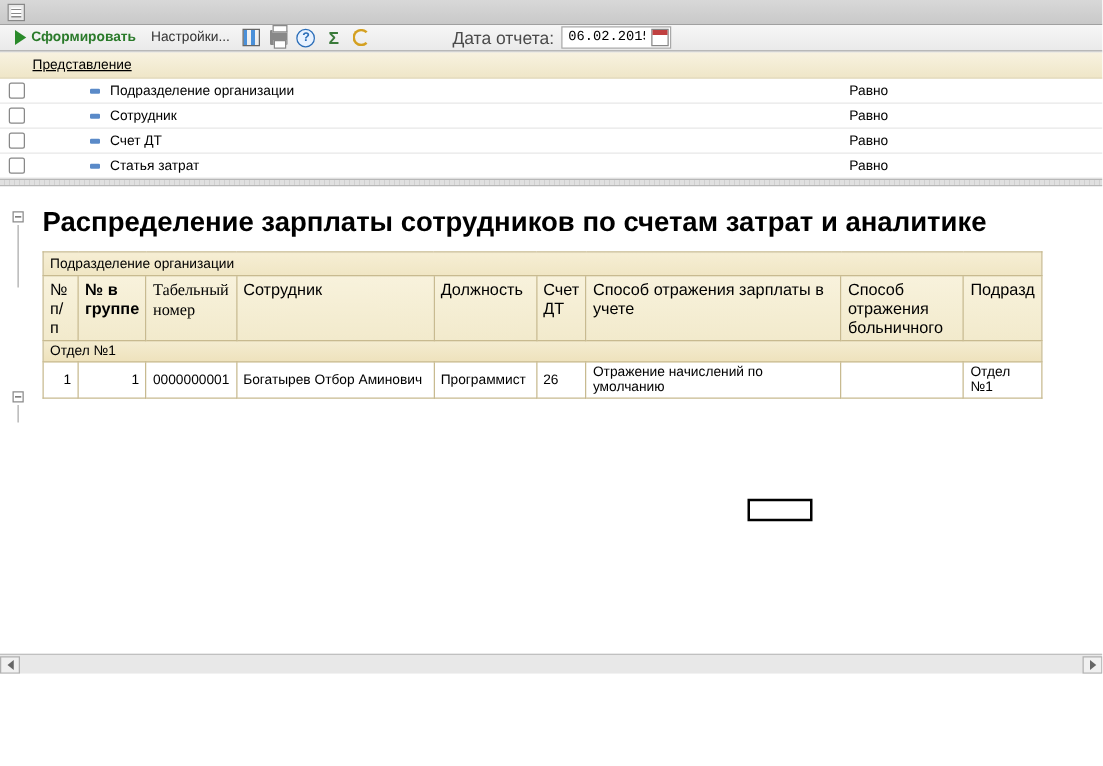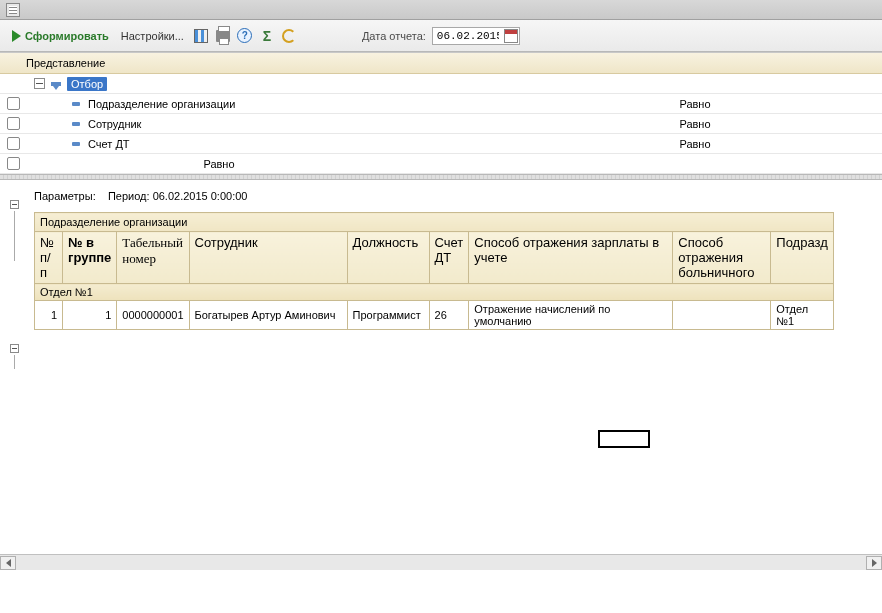--- a/index.html
+++ b/index.html
@@ -34,21 +34,21 @@
     background: repeating-linear-gradient(0deg,#888,#888 1px,#fff 1px,#fff 3px);
   }
   .titlebar-text { font-weight: bold; color: #4a4a4a; font-size: 11px; }
 
   .toolbar {
     background: linear-gradient(#f6f6f6,#eaeaea);
     border-bottom: 1px solid #b8b8b8;
     padding: 4px 8px;
     display: flex;
     align-items: center;
-    height: 32px;
+    height: 21px;
   }
   .tb-btn {
     display: flex;
     align-items: center;
     padding: 2px 4px;
     margin-right: 4px;
     cursor: pointer;
     border-radius: 3px;
   }
   .play-icon {
@@ -91,21 +91,21 @@
     background:#e8f2ff;
   }
   .icon-sigma {
     font-size: 14px; color:#3a7a3a; font-weight:bold;
   }
   .icon-refresh {
     width:14px; height:14px; border:2px solid #d4a020; border-right-color:transparent;
     border-radius:50%; position:relative;
   }
   .tb-spacer { width: 60px; }
-  .date-label { color:#4a4a4a; margin-right:6px; font-size:11px; }
+  .date-label { color:#4a4a4a; margin-right:6px; font-size:14px; }
   .date-field {
     border:1px solid #a8a8a8;
     background:#fff;
     padding:2px 20px 2px 4px;
     width:88px;
     font-size:11px;
     position:relative;
     font-family: Liberation Mono, monospace;
   }
   .date-wrap { position:relative; }
@@ -123,21 +123,21 @@
   .filter-section {
     border-top:1px solid #c8c8c8;
   }
   .filter-header {
     background: linear-gradient(#f8f2e0,#efe6c8);
     border-bottom:1px solid #d8caa0;
     padding: 4px 26px;
     font-size:11px;
     display:flex;
   }
-  .filter-header-cell { flex:1; }
+  .filter-header-cell { flex:1;text-decoration:underline; }
 
   .filter-tree {
     background:#fff;
   }
   .tree-row {
     display:flex;
     align-items:center;
     border-bottom:1px solid #e8e8e8;
     height:20px;
   }
@@ -333,29 +333,20 @@
     <div class="date-cal"></div>
   </div>
 </div>
 
 <div class="filter-section">
   <div class="filter-header">
     <div class="filter-header-cell">Представление</div>
   </div>
   <div class="filter-tree">
 
-    <div class="tree-row">
-      <div class="tree-cell-chk"></div>
-      <div class="tree-cell-main">
-        <div class="minus-box"></div>
-        <div class="filter-icon" style="margin-left:0;"></div>
-        <span class="sel-node">Отбор</span>
-      </div>
-      <div class="tree-cell-cond"></div>
-    </div>
 
     <div class="tree-row">
       <div class="tree-cell-chk">
           <div class="chk"></div>
         </div>
       <div class="tree-cell-main">
         <div class="blue-bullet"></div>
         <span>Подразделение организации</span>
       </div>
       <div class="tree-cell-cond">Равно</div>
@@ -380,41 +371,42 @@
         <div class="blue-bullet"></div>
         <span>Счет ДТ</span>
       </div>
       <div class="tree-cell-cond">Равно</div>
     </div>
 
     <div class="tree-row">
       <div class="tree-cell-chk">
           <div class="chk"></div>
         </div>
+      <div class="tree-cell-main">
+        <div class="blue-bullet"></div>
+        <span>Статья затрат</span>
+      </div>
       <div class="tree-cell-cond">Равно</div>
     </div>
   </div>
 </div>
 
 <div class="splitter"></div>
 
 <div class="report-area">
 
   <div class="outline-gutter">
     <div class="outline-box" style="top:6px;"></div>
     <div class="outline-line" style="top:17px; height:50px;"></div>
     <div class="outline-box" style="top:150px;"></div>
     <div class="outline-line" style="top:161px; height:14px;"></div>
   </div>
 
-
-  <div class="report-params">
-    <span>Параметры:</span>&nbsp;&nbsp;&nbsp;
-    <span>Период: 06.02.2015 0:00:00</span>
-  </div>
+  <div class="report-title">Распределение зарплаты сотрудников по счетам затрат и аналитике</div>
+
 
   <div class="report-table">
     <table>
       <tbody>
           <tr class="rt-group-header">
         <td colspan="9">Подразделение организации</td>
       </tr>
       <tr class="rt-col-header">
         <td style="width:28px;">№ п/п</td>
         <td style="width:48px;font-weight:bold;">№ в группе</td>
@@ -426,21 +418,21 @@
         <td style="width:98px;">Способ отражения больничного</td>
         <td style="width:56px;">Подразд</td>
       </tr>
       <tr class="rt-group-row">
         <td colspan="9">Отдел №1</td>
       </tr>
       <tr class="rt-data-row">
         <td style="text-align:right;">1</td>
         <td style="text-align:right;">1</td>
         <td>0000000001</td>
-        <td>Богатырев Артур Аминович</td>
+        <td>Богатырев Отбор Аминович</td>
         <td>Программист</td>
         <td>26</td>
         <td>Отражение начислений по умолчанию</td>
         <td></td>
         <td>Отдел №1</td>
       </tr>
     </tbody>
       </table>
   </div>
 

